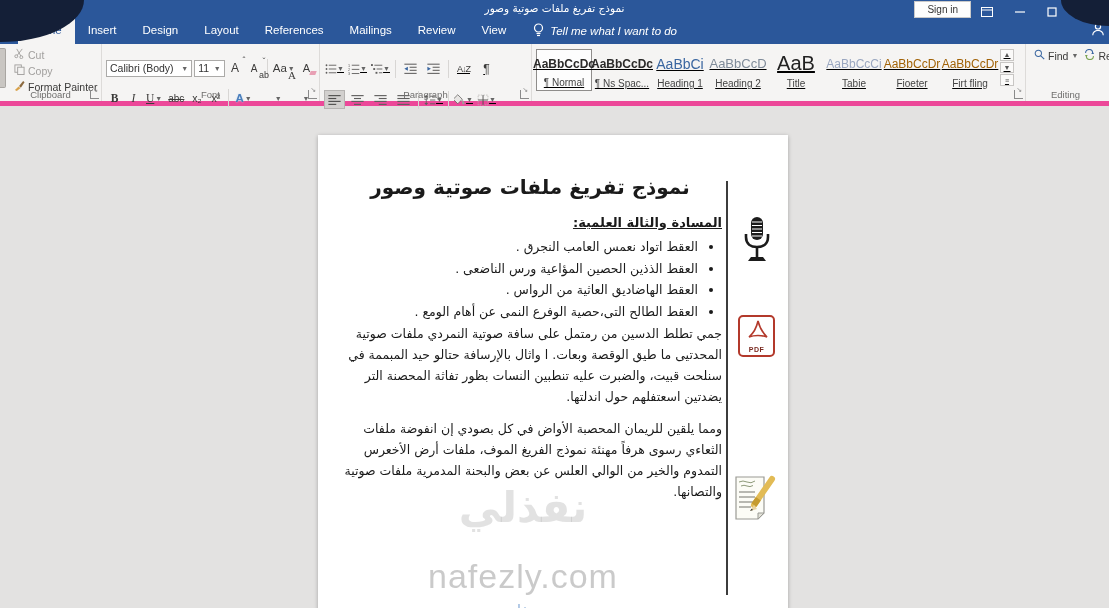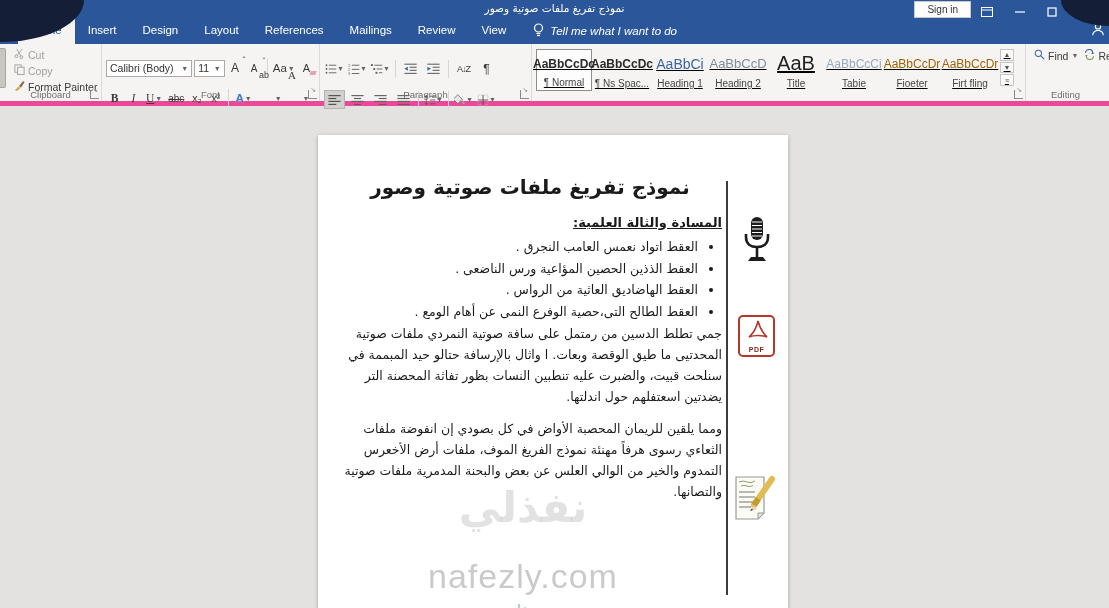--- a/index.html
+++ b/index.html
@@ -61,21 +61,21 @@
   .clearfmt::after { content:""; position:absolute; right:-1px; bottom:2px; width:6px; height:4px; background:#e8a0b4; transform:skewX(-20deg); }
   .texteffect { color:#4a7ebb; font-weight:bold; text-shadow:0 0 2px #bcd4ee; }
   .hl-btn, .fc-btn { display:flex; flex-direction:column; align-items:center; line-height:1;gap:44px; }
   .hl-btn .cap { font-size:9px; color:#3b3a39; }
   .hl-bar { width:13px; height:4px; background:#f3ea3a; margin-top:1px; }
   .fc-btn .cap { font-size:11px; font-family:"Liberation Serif", serif; color:#3b3a39; }
   .fc-bar { width:12px; height:4px; background:#c00000; margin-top:1px; }
   .vsep { width:1px; height:18px; background:#d8d6d4; margin:0 2px; }
 
   
-  .g-paragraph { width:212px; }
+  .g-paragraph { width:212px;text-decoration:underline; }
   .pbtn { width:21px; height:19px; display:flex; align-items:center; justify-content:center; border:1px solid transparent; }
   .pbtn.active { background:#d2d0ce; border-color:#b5b3b1; }
   .pbtn .arr { font-size:7px; color:#666; margin-left:0; }
   .sort-txt { font-size:9px; color:#3b3a39; letter-spacing:-1px; }
   .pilcrow { font-size:12px; color:#3b3a39; }
 
   
   .g-styles { width:494px; display:flex;text-decoration:underline; }
   .style-cells { display:flex; gap:2px; padding-top:2px; }
   .scell { width:56px; height:42px; display:flex; flex-direction:column; align-items:center; justify-content:flex-end; padding-bottom:2px; }

